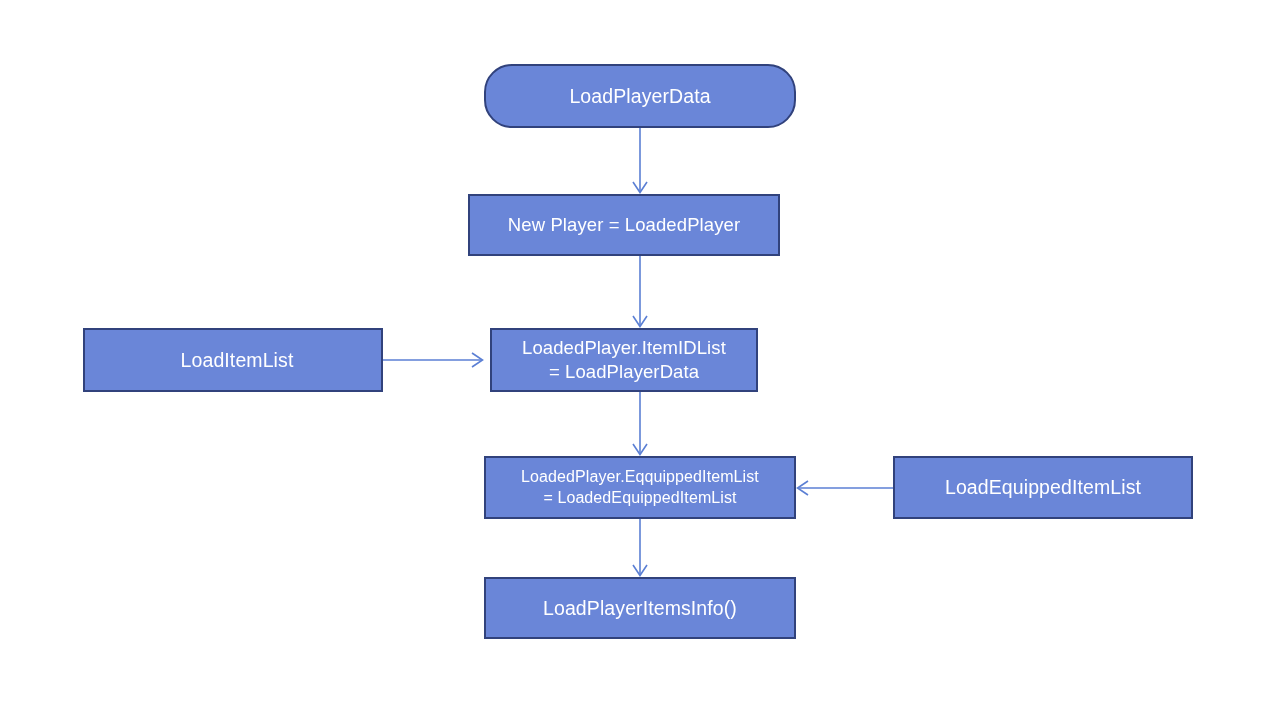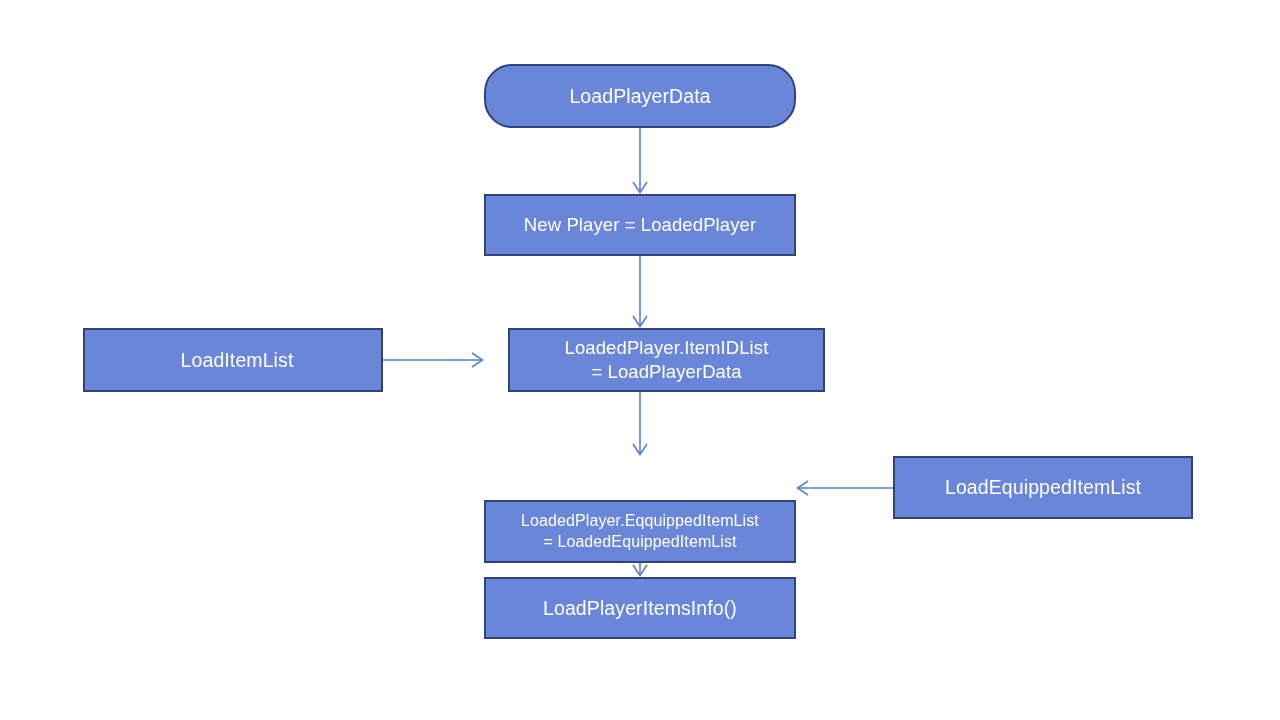--- a/index.html
+++ b/index.html
@@ -31,21 +31,21 @@
     -webkit-font-smoothing: antialiased;
   }
   .node .label {
     display: block;
     width: 100%;
     padding: 0 6px;
     box-sizing: border-box;
   }
   .fs-lg { font-size: 19.5px; }
   .fs-md { font-size: 18.5px; }
-  .fs-sm { font-size: 16px; margin-top: 44px; }
+  .fs-sm { font-size: 16px; }
 
   
   #edges {
     position: absolute;
     left: 0;
     top: 0;
     width: 1280px;
     height: 720px;
     pointer-events: none;
   }
@@ -87,25 +87,25 @@
         <line x1="893" y1="488" x2="798" y2="488"></line>
         <polyline points="808,481 797.5,488 808,495" stroke-width="1.6"></polyline>
       </g>
     </g>
   </svg>
 
   <div class="node fs-lg" style="left:484px; top:64px; width:312px; height:64px;border-radius:28px;">
     <span class="label">LoadPlayerData</span>
   </div>
 
-  <div class="node fs-md" style="left:484px; top:194px; width:312px; height:62px;">
+  <div class="node fs-md" style="left:468px; top:194px; width:312px; height:62px;">
     <span class="label">New Player = LoadedPlayer</span>
   </div>
 
-  <div class="node fs-md" style="left:508px; top:328px; width:317px; height:64px;">
+  <div class="node fs-md" style="left:490px; top:328px; width:268px; height:64px;">
     <span class="label">
       <span>LoadedPlayer.ItemIDList</span><br>
       <span>= LoadPlayerData</span>
     </span>
   </div>
 
   <div class="node fs-sm" style="left:484px; top:456px; width:312px; height:63px;">
     <span class="label">
       <span>LoadedPlayer.EqquippedItemList</span><br>
       <span>= LoadedEquippedItemList</span>

